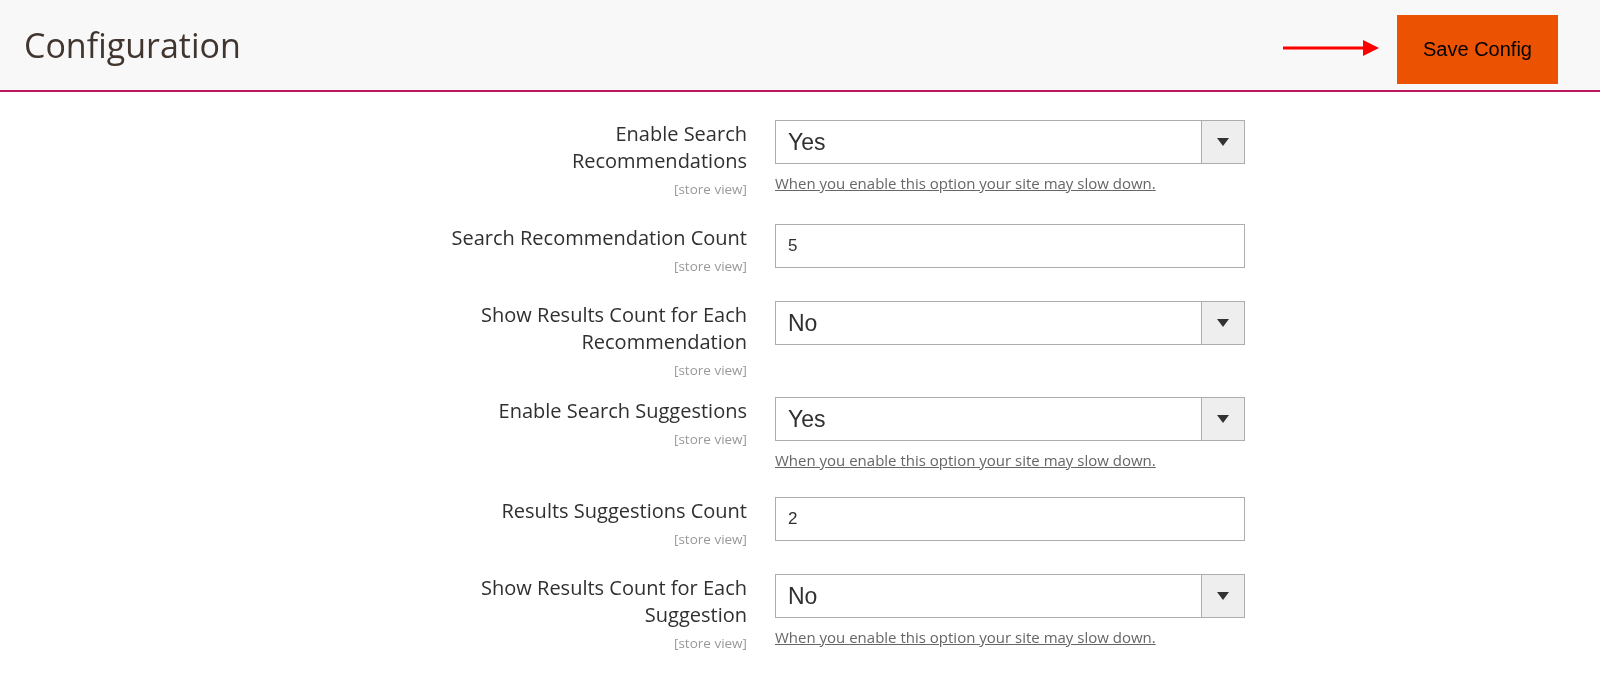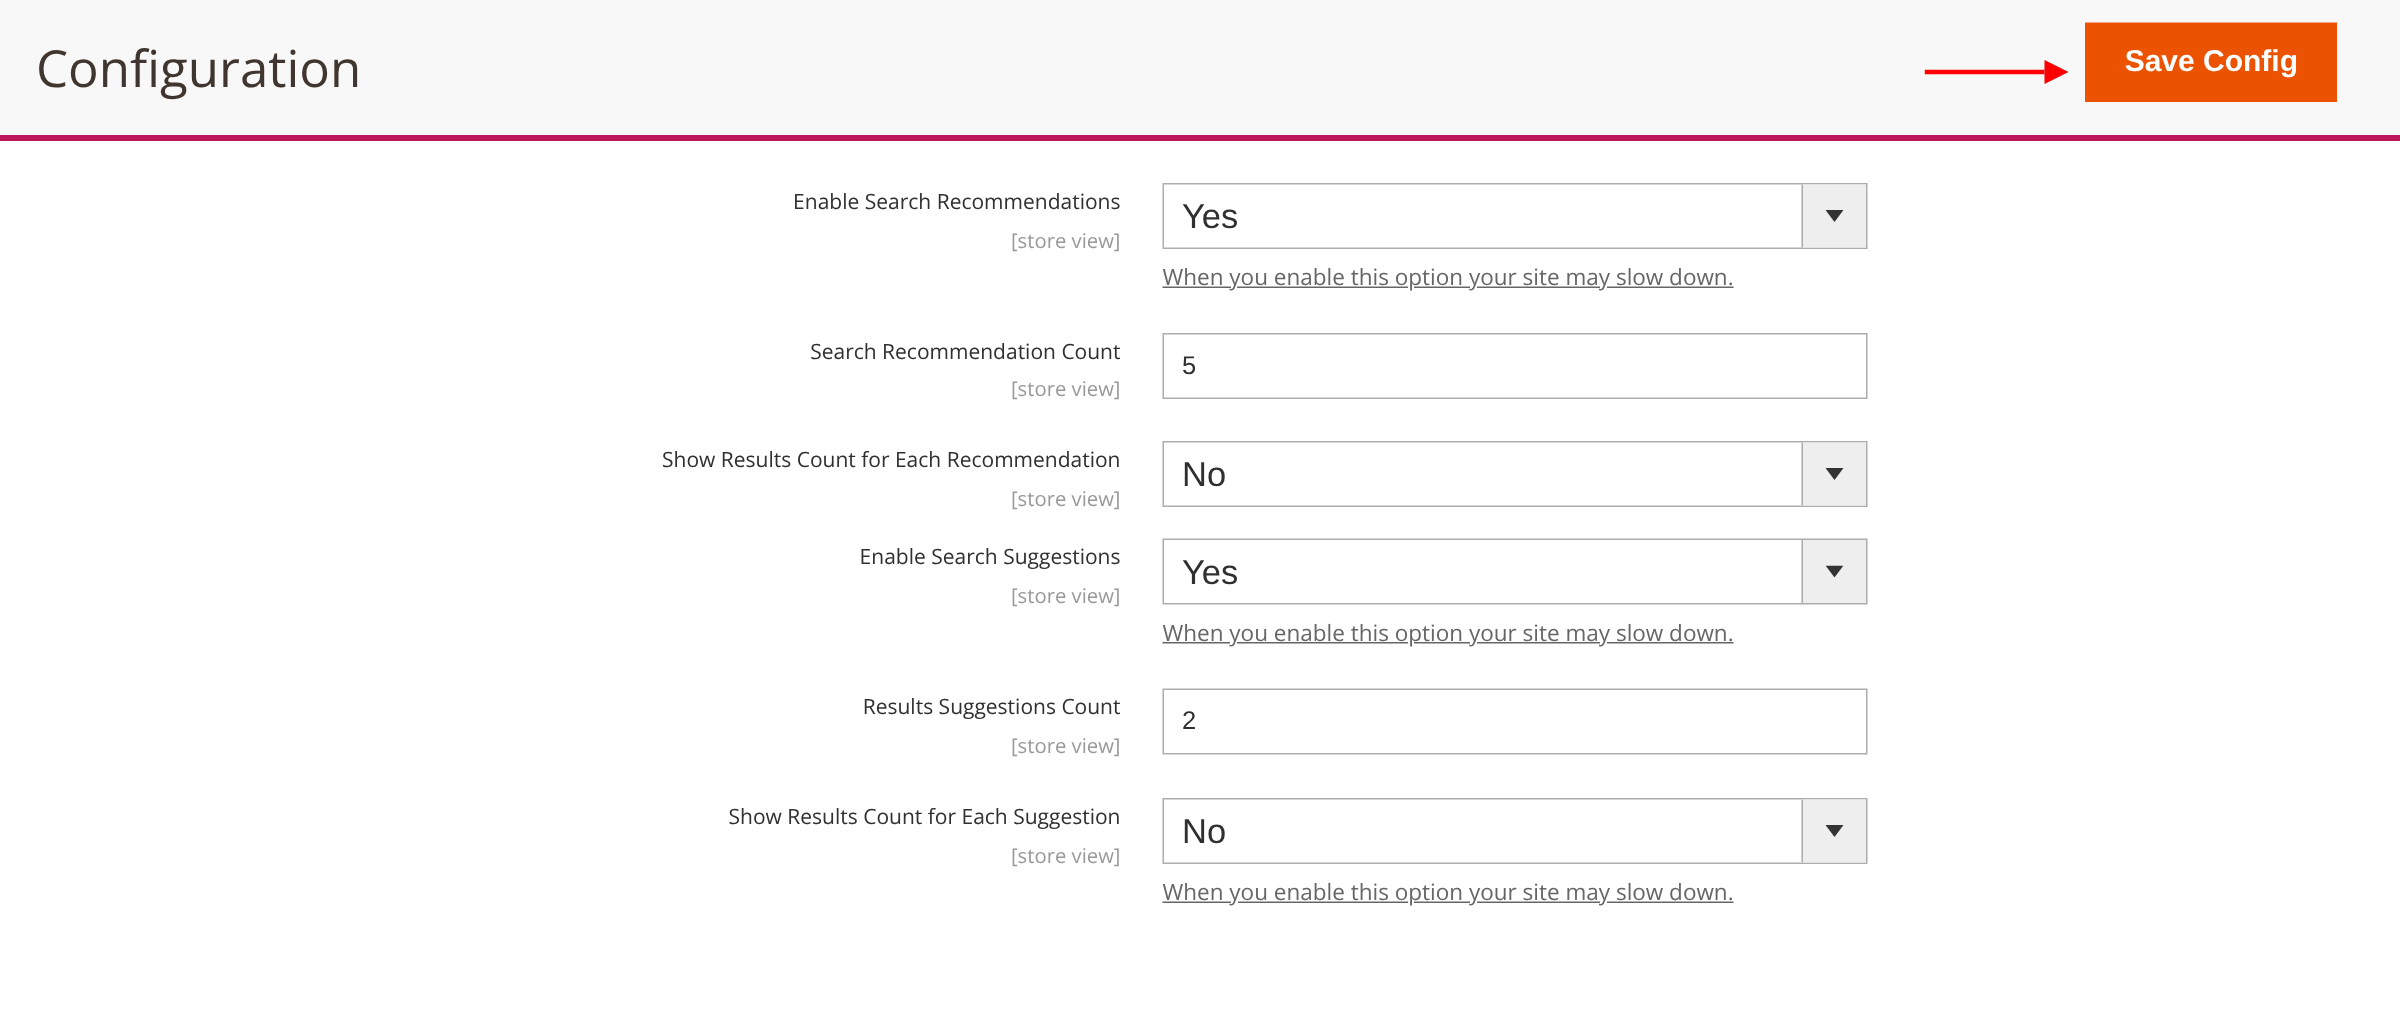--- a/index.html
+++ b/index.html
@@ -5,44 +5,44 @@
   html, body {
     margin: 0;
     padding: 0;
     width: 1600px;
     font-family: "Open Sans", "Helvetica Neue", Helvetica, Arial, sans-serif;
     color: #333;
     background: #fff;
   }
   .header {
     background: #f8f8f8;
-    border-bottom: 4px solid #be185d;
+    border-bottom: 2px solid #be185d;
     height: 90px;
     position: relative;
     display: flex;
     align-items: center;
     padding: 0 24px;
   }
   .page-title {
     font-size: 34px;
     font-weight: 400;
     color: #41362f;
     line-height: 1.2;
     flex: 0 0 auto;
   }
   .save-btn {
     position: absolute;
     right: 42px;
     top: 15px;
-    height: 53px;
+    height: 69px;
     background: #eb5202;
-    color: #ffffff;
+    color: #000000;
     border: none;
     font-size: 20px;
-    font-weight: 700;
+    font-weight: 400;
     padding: 0 26px;
     cursor: pointer;
   }
   .arrow-annotation {
     position: absolute;
     left: 1283px;
     top: 38px;
     pointer-events: none;
   }
 
@@ -54,21 +54,21 @@
     align-items: flex-start;
     margin-bottom: 26px;
   }
   .label-col {
     width: 775px;
     text-align: right;
     padding-right: 28px;
     box-sizing: border-box;
   }
   .field-label {
-    font-size: 14px;
+    font-size: 20px;
     color: #303030;
     line-height: 1.35;
     display: inline-block;
     max-width: 310px;
     text-align: right;
   }
   .scope {
     display: block;
     font-size: 13.5px;
     color: #999;

